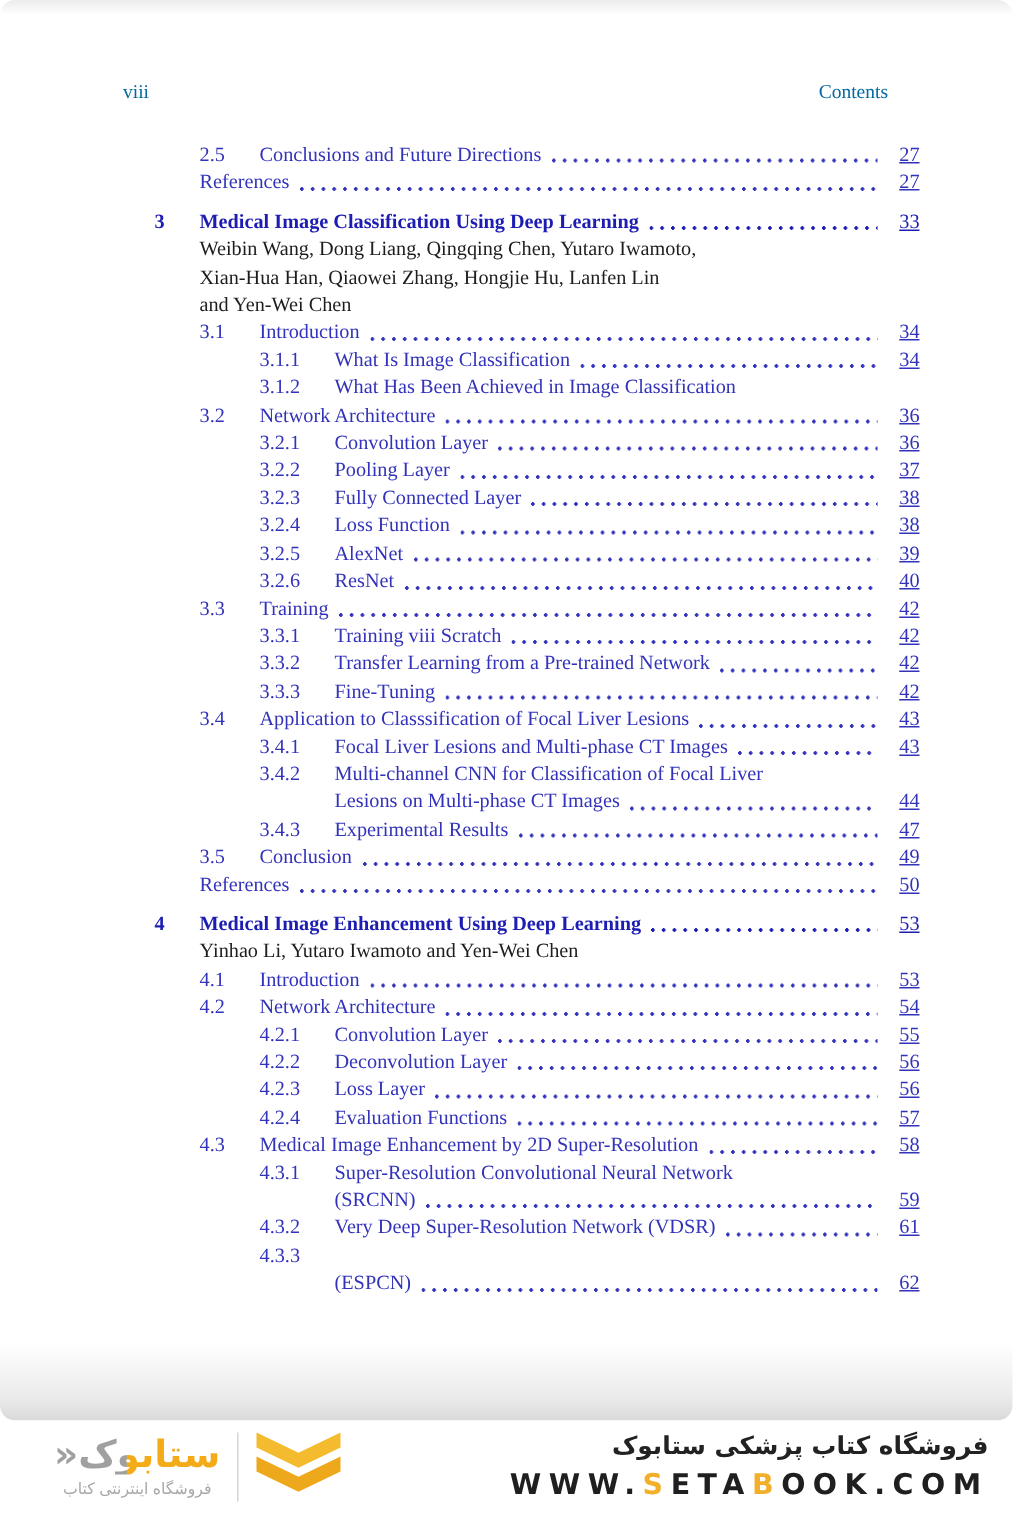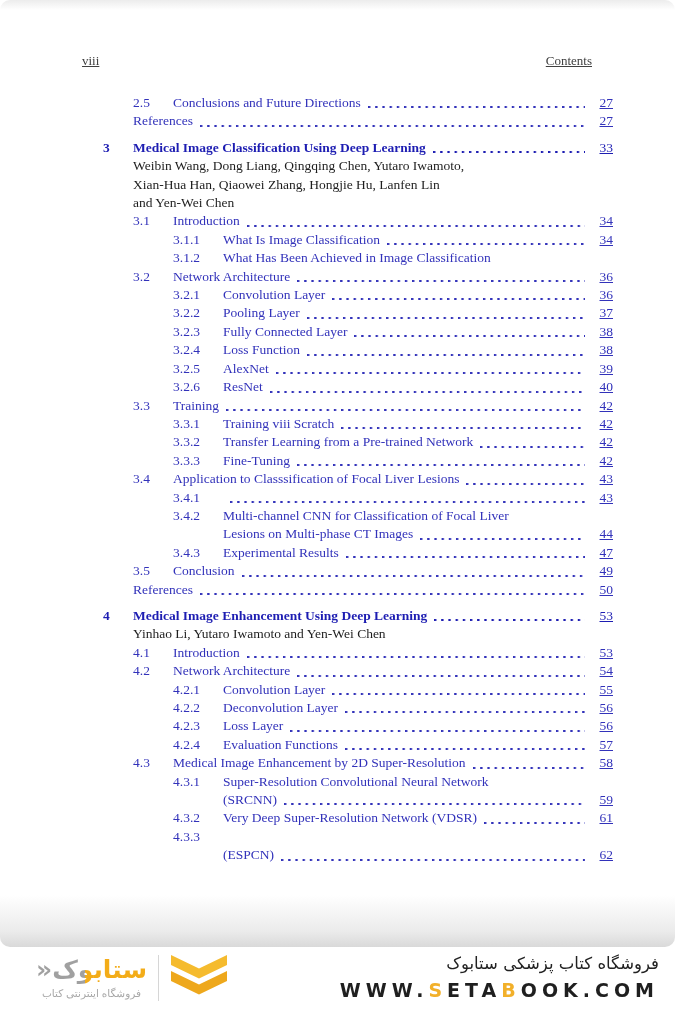--- a/index.html
+++ b/index.html
@@ -22,21 +22,21 @@
     border-radius:12px 12px 0 0;
   }
   .bottom-shade{
     position:absolute;bottom:0;left:0;right:0;height:52px;
     background:linear-gradient(rgba(255,255,255,0),#ebebeb 70%,#d9d9d9 100%);
     border-radius:0 0 10px 10px;
   }
   .page-header{
     position:absolute;top:53px;left:82px;width:510px;
     display:flex;justify-content:space-between;
-    font-size:13px;color:#404040;text-decoration:underline;
+    font-size:13px;color:#0369a1;
   }
   
   .toc{position:absolute;top:94px;left:82px;width:510px;margin-left:21px;}
   .row{
     display:flex;align-items:baseline;
     font-size:13.5px;line-height:18.4px;color:var(--blue);
   }
   .num{flex:0 0 auto;}
   .txt{flex:0 0 auto;white-space:nowrap;}
   .leader{
@@ -71,21 +71,21 @@
   }
   .logo-subtitle{
     direction:rtl;font-family:Liberation Sans, sans-serif;
     font-size:10.5px;color:#a8a8a8;margin-top:3px;white-space:nowrap;
   }
   .logo-divider{width:1px;height:46px;background:#d6d6d6;}
   .chevron-icon{width:58px;height:46px;display:block;}
   .footer-right{text-align:right;}
   .store-title{
     direction:rtl;font-family:"DejaVu Sans",sans-serif;
-    font-size:16.5px;font-weight:400;color:#222222;
+    font-size:16.5px;font-weight:700;color:#222222;
   }
   .website{
     font-family:"DejaVu Sans",sans-serif;font-size:19px;font-weight:700;
     letter-spacing:5px;color:#1f1f1f;margin-top:6px;white-space:nowrap;
   }
   .website .accent{color:var(--accent);}
 </style>
 </head>
 <body>
 
@@ -215,20 +215,21 @@
     <span class="pg">42</span>
   </div>
       <div class="row lv1">
     <span class="num">3.4</span>
     <span class="txt">Application to Classsification of Focal Liver Lesions</span>
     <span class="leader"></span>
     <span class="pg">43</span>
   </div>
       <div class="row lv2">
     <span class="num">3.4.1</span>
+    <span class="txt">Focal Liver Lesions and Multi-phase CT Images</span>
     <span class="leader"></span>
     <span class="pg">43</span>
   </div>
       <div class="row lv2">
     <span class="num">3.4.2</span>
     <span class="txt">Multi-channel CNN for Classification of Focal Liver</span>
 
   </div>
       <div class="row cont2">
 

